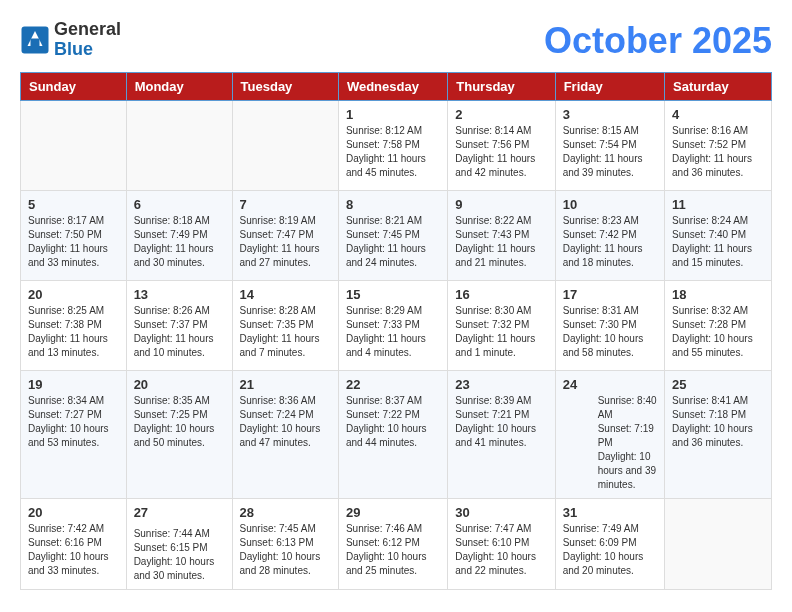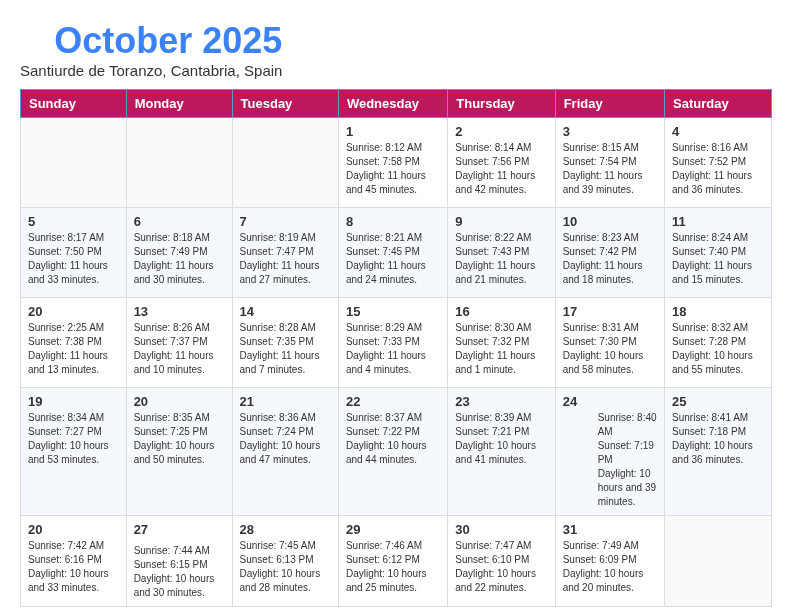--- a/index.html
+++ b/index.html
@@ -51,21 +51,21 @@
     .subtitle {
       font-size: 15px;
       color: #333;
     }
     .calendar {
       width: 100%;
       border-collapse: collapse;
       border: 1px solid #ccc;
     }
     .calendar th {
-      background-color: #be185d;
+      background-color: #b91c1c;
       color: #fff;
       font-size: 13px;
       font-weight: bold;
       padding: 6px 8px;
       text-align: left;
       border: 1px solid #5a9ad4;
     }
     .calendar td {
       vertical-align: top;
       padding: 6px 7px;
@@ -91,23 +91,33 @@
       color: #333;
     }
     .empty-cell {
       background: #f9f9f9 !important;
     }
   </style>
 </head>
 <body>
 
 <div class="header">
+  <div class="logo">
+    <svg class="logo-icon" viewBox="0 0 40 40">
+      <rect x="2" y="2" width="36" height="36" rx="4" fill="#1a6eb5"></rect>
+      <polygon points="10,28 20,8 30,28" fill="white"></polygon>
+      <rect x="14" y="18" width="12" height="10" fill="#1a6eb5"></rect>
+    </svg>
+    <div class="logo-text">
+      <span class="logo-general">General</span>
+      <span class="logo-blue">Blue</span>
+    </div>
+  </div>
   <div class="title-block">
     <div class="month-title">October 2025</div>
-    <div class="subtitle">Santiurde de Toranzo, Cantabria, Spain</div>
   </div>
 </div>
 
 <table class="calendar">
   <thead>
     <tr>
     <th>Sunday</th>
         <th>Monday</th>
         <th>Tuesday</th>
         <th>Wednesday</th>
@@ -186,21 +196,21 @@
         <td>
           <span class="day-number">11</span>
           <div class="cell-text" style="white-space: pre-line;">Sunrise: 8:24 AM
 Sunset: 7:40 PM
 Daylight: 11 hours and 15 minutes.</div>
         </td>
       </tr>
       <tr>
         <td>
           <span class="day-number">20</span>
-          <div class="cell-text" style="white-space: pre-line;">Sunrise: 2:25 AM
+          <div class="cell-text" style="white-space: pre-line;">Sunrise: 8:25 AM
 Sunset: 7:38 PM
 Daylight: 11 hours and 13 minutes.</div>
         </td>
         <td>
           <span class="day-number">13</span>
           <div class="cell-text" style="white-space: pre-line;">Sunrise: 8:26 AM
 Sunset: 7:37 PM
 Daylight: 11 hours and 10 minutes.</div>
         </td>
         <td>

